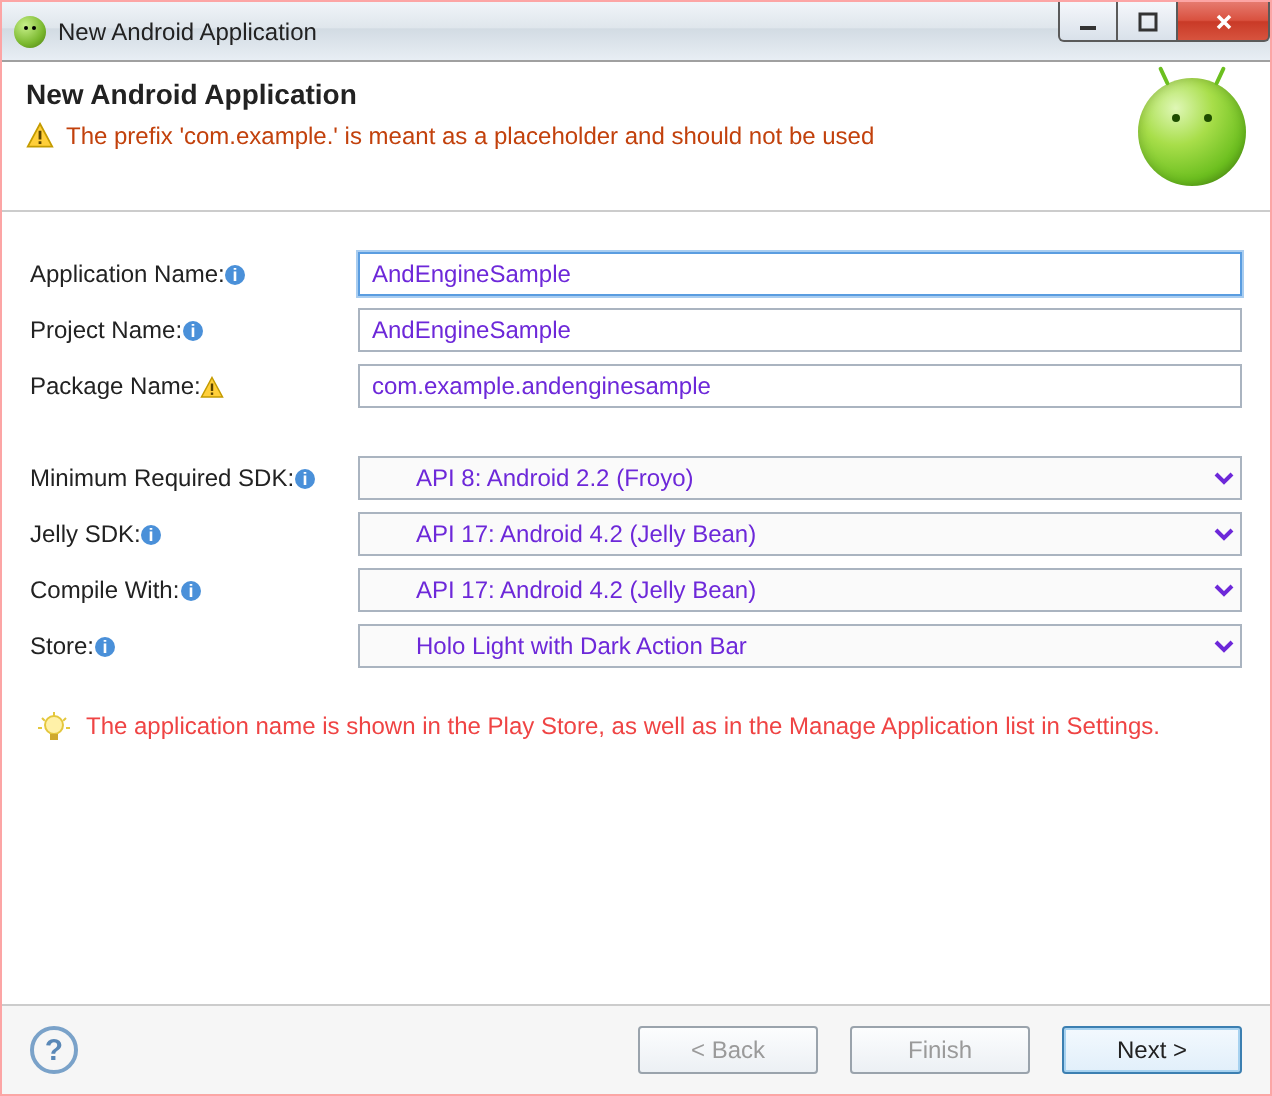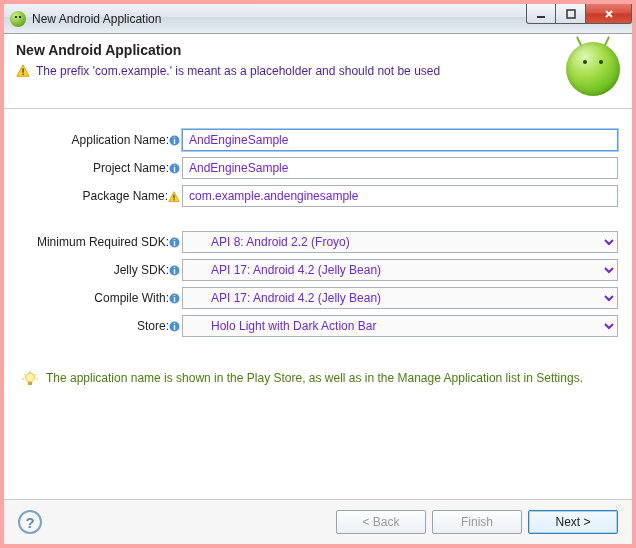--- a/index.html
+++ b/index.html
@@ -1,64 +1,64 @@
 <!DOCTYPE html>
 <html><head>
 <meta charset="utf-8">
 <style>
   * { box-sizing: border-box; margin: 0; padding: 0; font-family: "Segoe UI", Tahoma, sans-serif; font-size: 12px; }
   body { background: #fff; }
 
-  .window { width: 636px; height: 548px; border: 4px solid #fca5a5; background: #fff; display: flex; flex-direction: column; }
+  .window { width: 636px; height: 548px; border: 1px solid #fca5a5; background: #fff; display: flex; flex-direction: column; }
 
   
   .titlebar { height: 30px; background: linear-gradient(to bottom, #f0f4f9 0%, #dfe6ec 45%, #d2dbe3 46%, #e8eef4 100%); border-bottom: 1px solid #a0a0a0; display: flex; align-items: center; padding: 0 0 0 6px; }
   .titlebar .app-icon { width: 16px; height: 16px; border-radius: 50%; background: radial-gradient(circle at 35% 30%, #c8f08a, #7ab82e 60%, #4a7a10); margin-right: 6px; position: relative; }
   .titlebar .app-icon::after{content:"";position:absolute;left:5px;top:5px;width:2px;height:2px;background:#000;border-radius:50%;box-shadow:4px 0 0 #000;}
   .titlebar .title { flex: 1; color: #222; }
   .winbtns { display: flex; align-self: flex-start; }
   .winbtn { width: 30px; height: 20px; border: 1px solid #5a5a5a; border-top:none; background: linear-gradient(to bottom,#f5f7fb,#d9e1ea); display:flex; align-items:center; justify-content:center; color:#333; font-size:10px; }
   .winbtn.min{border-radius:0 0 0 3px;}
   .winbtn.max{border-left:none;}
   .winbtn.close{border-left:none;border-radius:0 0 3px 0;width:46px;background:linear-gradient(to bottom,#e67a6f,#d9513f 48%,#c93a27 52%,#d7533e);color:#fff;}
   .winbtn svg{width:10px;height:10px;}
 
   
   .banner { padding: 8px 12px 12px 12px; background: #fff; border-bottom: 1px solid #ccc; display:flex; }
   .banner-text { flex:1; }
   .banner h1 { font-size: 14px; font-weight: 600; color: #222; margin-bottom: 6px; }
-  .banner .warn-line { display: flex; align-items: center; gap: 6px; color: #4c1d95; }
+  .banner .warn-line { display: flex; align-items: center; gap: 6px; color: #c2410c; }
   .ico-warn { width:14px; height:14px; }
   .banner-logo { width:54px; height:54px; border-radius:50%; background: radial-gradient(circle at 35% 28%, #dff7b6 0%, #a8de4a 35%, #6cbf1f 70%, #3e7c0a 100%); position:relative; box-shadow: inset 0 0 6px rgba(0,0,0,0.2); }
   .banner-logo::before{content:"";position:absolute;left:12px;top:-6px;width:2px;height:10px;background:#6cbf1f;border-radius:2px;transform:rotate(-25deg);}
   .banner-logo::after{content:"";position:absolute;right:12px;top:-6px;width:2px;height:10px;background:#6cbf1f;border-radius:2px;transform:rotate(25deg);}
   .banner-logo .eyes{position:absolute;left:17px;top:18px;width:4px;height:4px;background:#1e4d00;border-radius:50%;box-shadow:16px 0 0 #1e4d00;}
 
   
   .content { flex: 1; padding: 20px 14px 10px 14px; display:flex; flex-direction:column; }
   .row { display: flex; align-items: center; margin-bottom: 6px; }
-  .row label { width: 164px; text-align: right; color: #222; padding-right: 2px; }
+  .row label { width: 164px; color: #222; padding-right: 2px; }
   .info-ico { display:inline-block; width:11px; height:11px; vertical-align:middle; }
   .info-ico circle{fill:#4a90d9;} .info-ico text{fill:#fff;font-size:9px;font-weight:bold;}
   .warn-sm{display:inline-block;width:12px;height:12px;vertical-align:middle;}
   .input-wrap { flex: 1; display:flex; }
   .txt { flex:1; height: 22px; border: 1px solid #aab4c0; padding: 2px 6px; color: #6d28d9; background:#fff; }
   .txt.active { border:1px solid #5a9de0; box-shadow: 0 0 0 1px #a9cdf0; }
   select.txt { appearance: auto; background:#fafafa;padding-left:24px; }
   .group-gap{height:18px;}
 
-  .hint { display:flex; align-items:flex-start; gap:8px; margin-top:28px; padding:0 4px; color:#4d7c0f; }
+  .hint { display:flex; align-items:flex-start; gap:8px; margin-top:16px; padding:0 4px; color:#ef4444; }
   .bulb { width:16px; height:16px; flex-shrink:0; }
 
   .spacer{flex:1;}
 
   
   .footer { border-top: 1px solid #ccc; padding: 10px 14px; display:flex; align-items:center; background:#f6f6f6; }
   .help-ico{width:24px;height:24px;border:2px solid #7aa2c9;border-radius:50%;color:#5a88b7;display:flex;align-items:center;justify-content:center;font-size:15px;font-weight:bold;}
-  .footer-btns { margin-left:auto; display:flex; gap:6px; }
+  .footer-btns { margin-left:auto; display:flex; gap:16px; }
   .btn { width:90px; height:24px; border:1px solid #9aa3ac; background:linear-gradient(to bottom,#fcfdfe,#ecf0f4); color:#222; border-radius:2px; cursor:pointer; }
   .btn:disabled{color:#9a9a9a; cursor:default;}
   .btn.primary{border:1px solid #3c7fb1; box-shadow: inset 0 0 0 1px #a7d2f0; background:linear-gradient(to bottom,#f3f9fe,#e1effa);}
 </style>
 </head>
 <body>
 
 <div class="window">
 
   <div class="titlebar">

